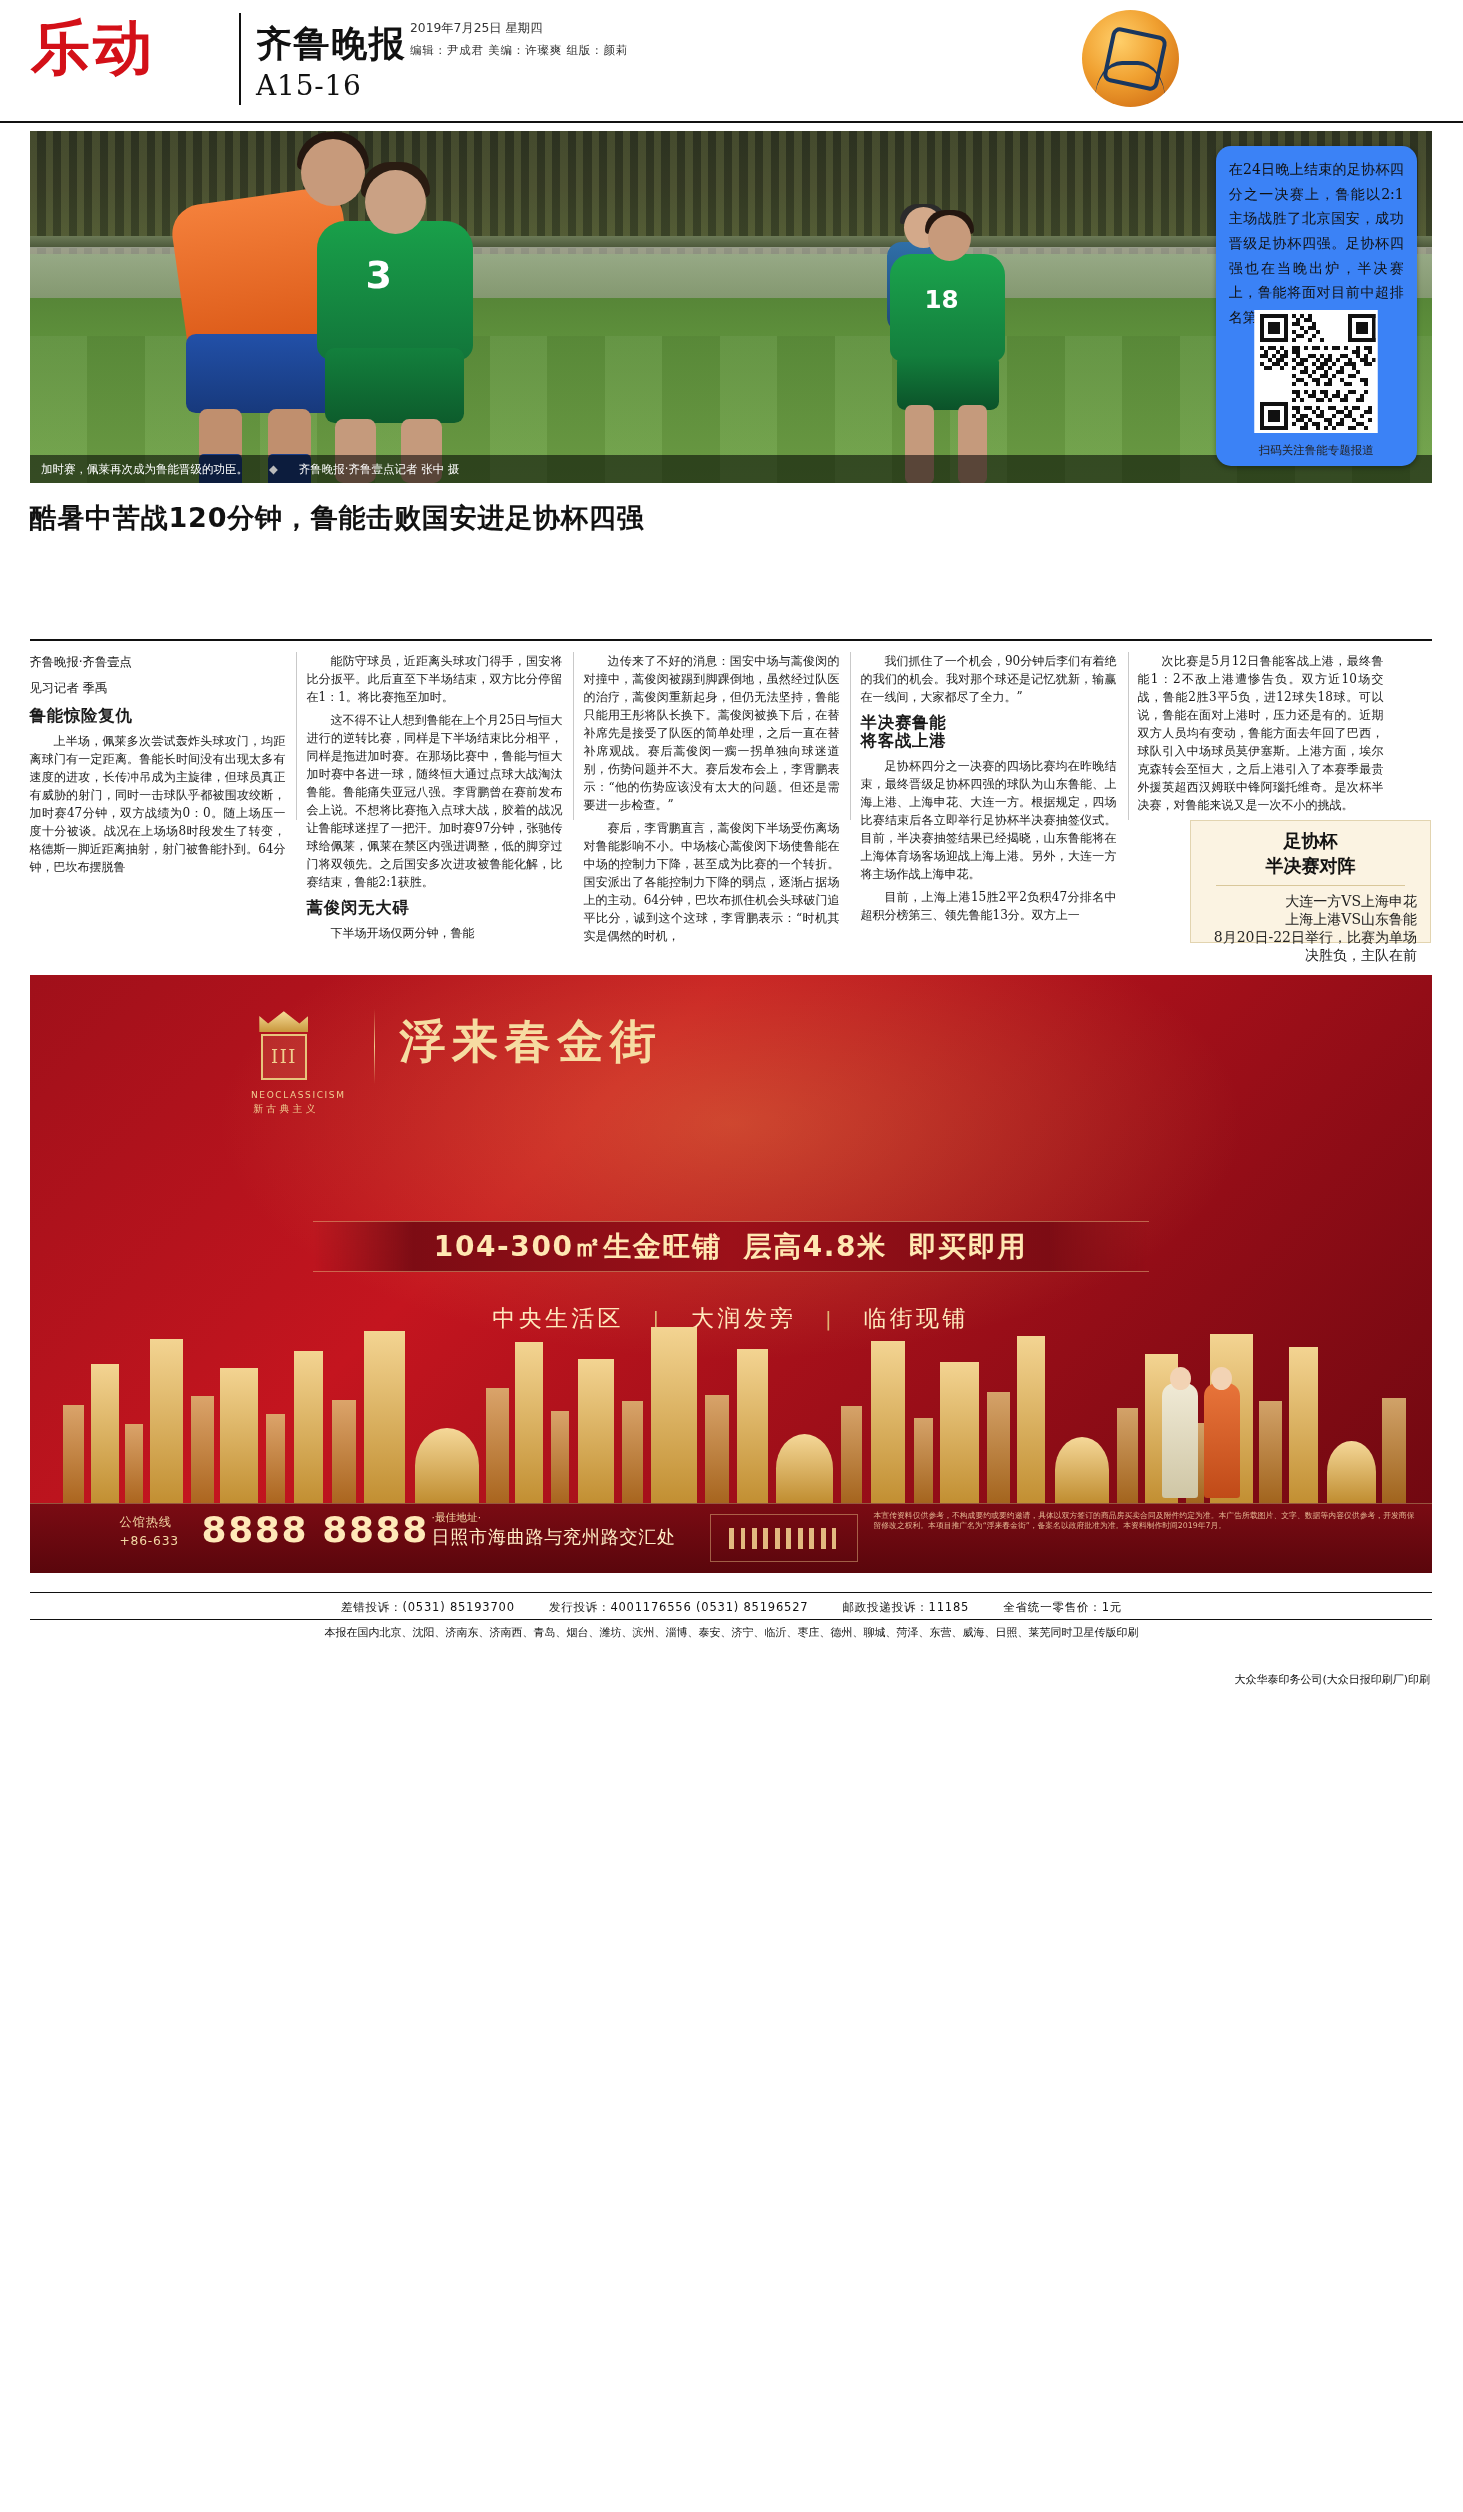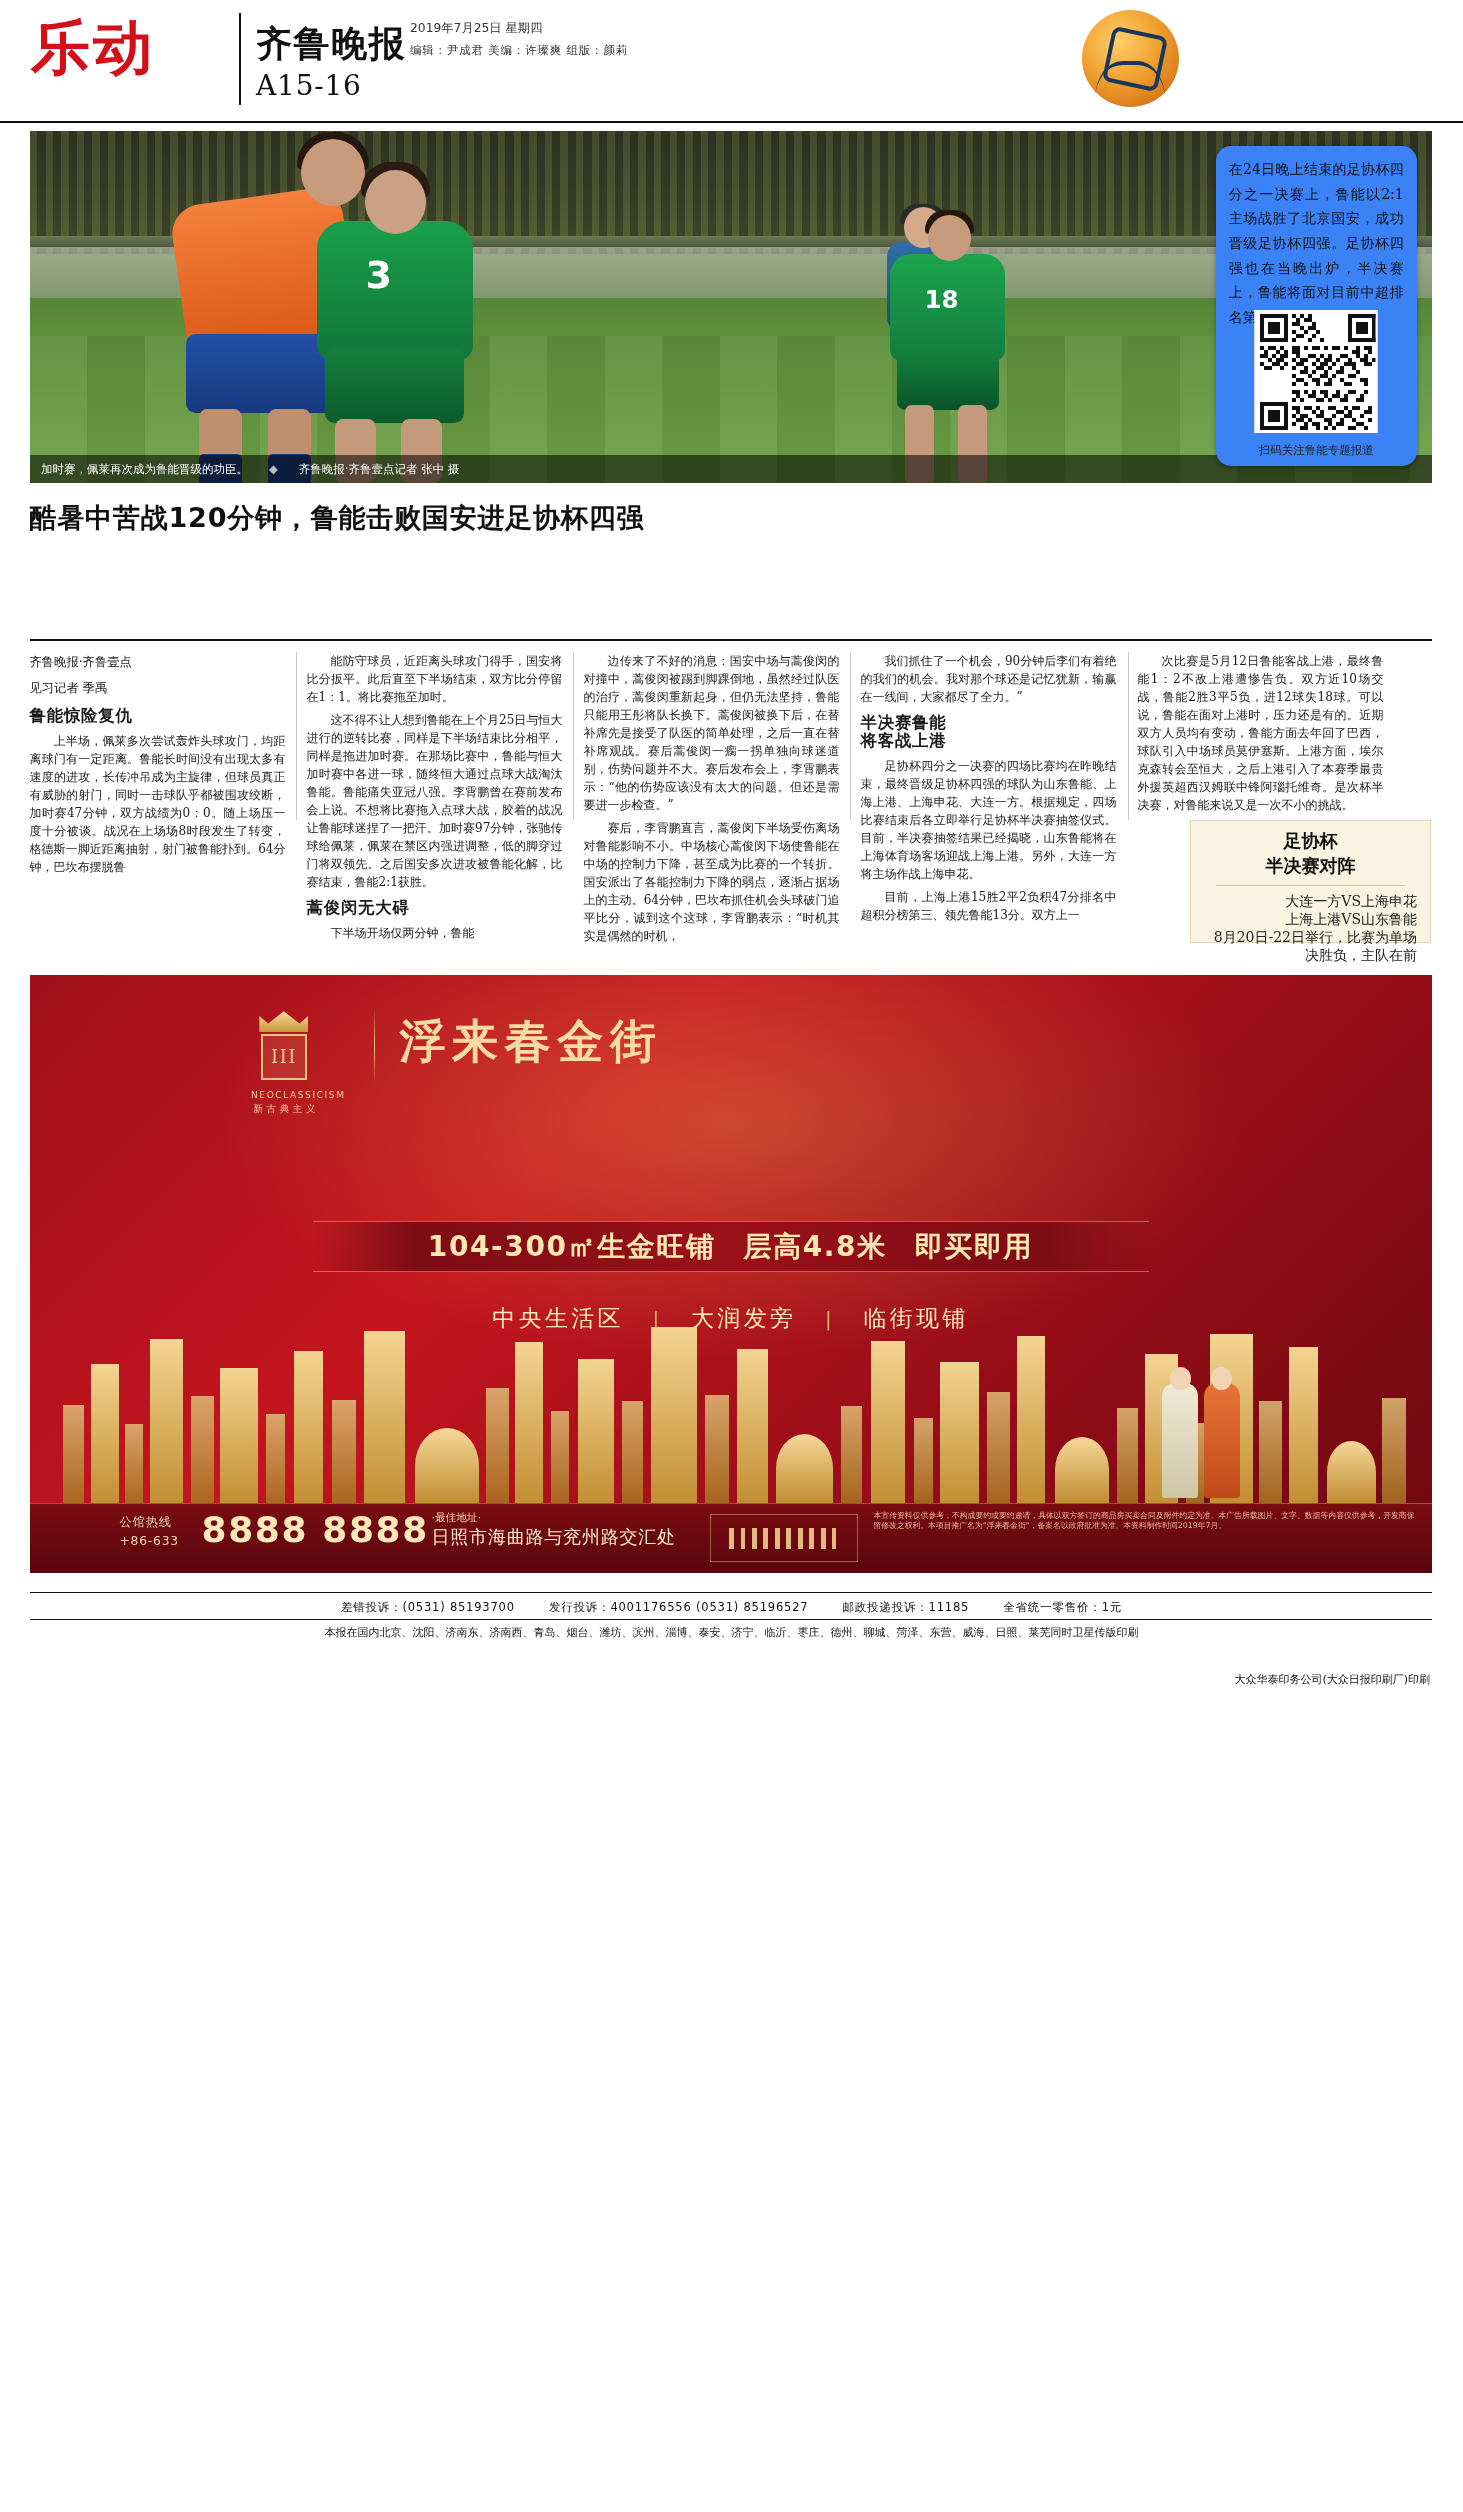--- a/index.html
+++ b/index.html
@@ -292,21 +292,21 @@
     font-size:70px; font-weight:bold; letter-spacing:4.9px;
     background:linear-gradient(180deg,#fff6d8 0%, #f6d98d 42%, #d9a23f 100%);
     -webkit-background-clip:text; background-clip:text; color:transparent;
     font-family:"DejaVu Sans", sans-serif;
   }
   .ad-band {
     position:absolute; left:50%; transform:translateX(-50%); top:246px;
     width:836px; height:51px;
     background:linear-gradient(90deg, rgba(90,8,14,0) 0%, #7d0c14 12%, #9c1019 50%, #7d0c14 88%, rgba(90,8,14,0) 100%);
     border-top:0.8px solid rgba(240,205,140,.45); border-bottom:0.8px solid rgba(240,205,140,.45);
-    display:flex; align-items:center; justify-content:center; gap:28px;
+    display:flex; align-items:center; justify-content:center; gap:22px;
     color:#ffe7b2; font-size:28px; font-weight:bold; letter-spacing:1.6px;
   }
   .ad-tags {
     position:absolute; left:0; top:328px; width:1402px; text-align:center;
     color:#ffe9bd; font-size:23px; letter-spacing:3.3px;
   }
   .ad-tags span.sep { color:#e0b574; margin:0 18px; font-size:19.7px; }
   .skyline {
     position:absolute; left:0; bottom:70px; width:1402px; height:205px;
   }

